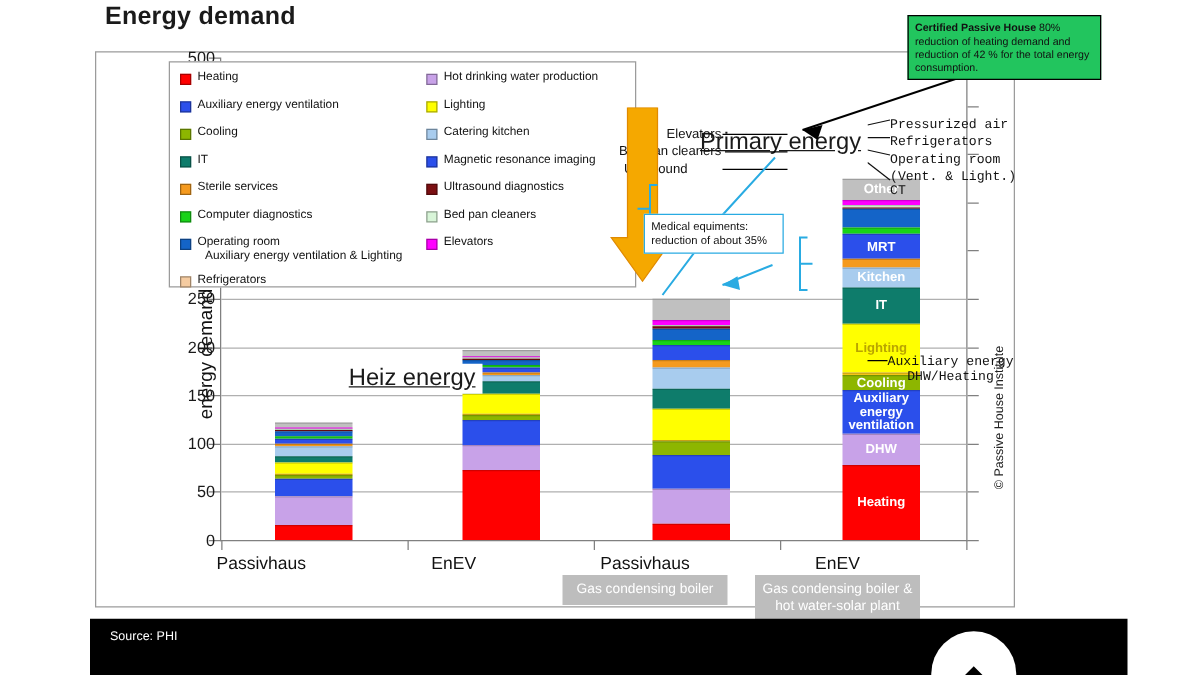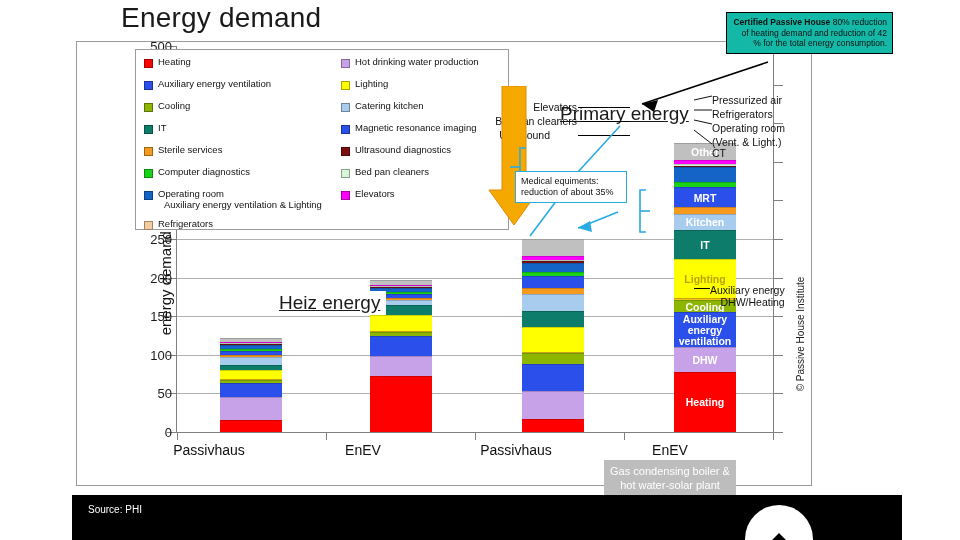--- a/index.html
+++ b/index.html
@@ -7,21 +7,21 @@
   body {
     font-family: "Liberation Sans", sans-serif;
     background:#ffffff;
     position:relative;
     overflow:hidden;
   }
 
   
   #slide-title {
     position:absolute; left:84px; top:2px;
-    font-size:28px; color:#1a1a1a; font-weight:400; letter-spacing:.2px;margin-left:37px;
+    font-size:20px; color:#1a1a1a; font-weight:700; letter-spacing:.2px;
   }
 
   
   #chart-frame {
     position:absolute; left:76px; top:41px; width:736px; height:445px;
     border:1px solid #9b9b9b; background:#ffffff;
   }
 
   
   #plot {
@@ -97,37 +97,37 @@
   .xlabel {
     position:absolute; font-size:14px; color:#111; text-align:center; width:150px;
   }
   .xsub {
     position:absolute; width:132px; background:#bdbdbd; color:#ffffff;
     font-size:11px; text-align:center; padding:4px 3px; line-height:14px;
   }
 
   
   #callout-passive {
-    position:absolute; left:726px; top:12px; width:167px;
-    background:#14b8a6; border:1.6px solid #000;
-    font-size:8.5px; line-height:10.5px; color:#111; padding:4px 5px; z-index:12;text-align:right;
+    position:absolute; left:726px; top:12px; width:155px;
+    background:#22c55e; border:1.6px solid #000;
+    font-size:8.5px; line-height:10.5px; color:#111; padding:4px 5px; z-index:12;
   }
   #callout-passive b { font-weight:bold; }
   #callout-medical {
     position:absolute; left:515px; top:171px; width:112px;
     background:#ffffff; border:1.6px solid #29ABE2;
     font-size:9px; line-height:11px; color:#111; padding:4px 5px; z-index:12;
   }
 
   
   .anno {
     position:absolute; font-size:10.5px; color:#111; line-height:12px; z-index:8;
     white-space:nowrap;
   }
-  .anno.r { text-align:right; }
+  .anno.r { text-align:center;font-family:Liberation Mono, monospace; }
   .anno.l { text-align:right; }
 
   
   .leader { position:absolute; background:#000; height:1px; z-index:7; }
 
   
   #copyright {
     position:absolute; left:723px; top:292px;
     transform:translate(-50%,-50%) rotate(-90deg);
     font-size:10px; color:#222; white-space:nowrap; z-index:5;
@@ -308,20 +308,21 @@
   </div>
 
   <div class="section-caption" style="left:196px; top:249px;">Heiz energy</div>
   <div class="section-caption" style="left:477px; top:60px;">Primary energy</div>
 
   <div class="xlabel" style="left:57px;  top:400px;">Passivhaus</div>
   <div class="xlabel" style="left:211px; top:400px;">EnEV</div>
   <div class="xlabel" style="left:364px; top:400px;">Passivhaus</div>
   <div class="xlabel" style="left:518px; top:400px;">EnEV</div>
 
+  <div class="xsub" style="left:373px; top:418px; height:24px;">Gas condensing boiler</div>
   <div class="xsub" style="left:527px; top:418px; height:38px; white-space:pre-line;">Gas condensing boiler &amp;
 hot water-solar plant</div>
 
   <div id="copyright">© Passive House Institute</div>
 </div>
 
 <div id="legend">
   <div class="legend-col" id="legend-col-left">
       <div class="legend-item">
         <span class="swatch" style="background: rgb(255, 0, 0);"></span>

